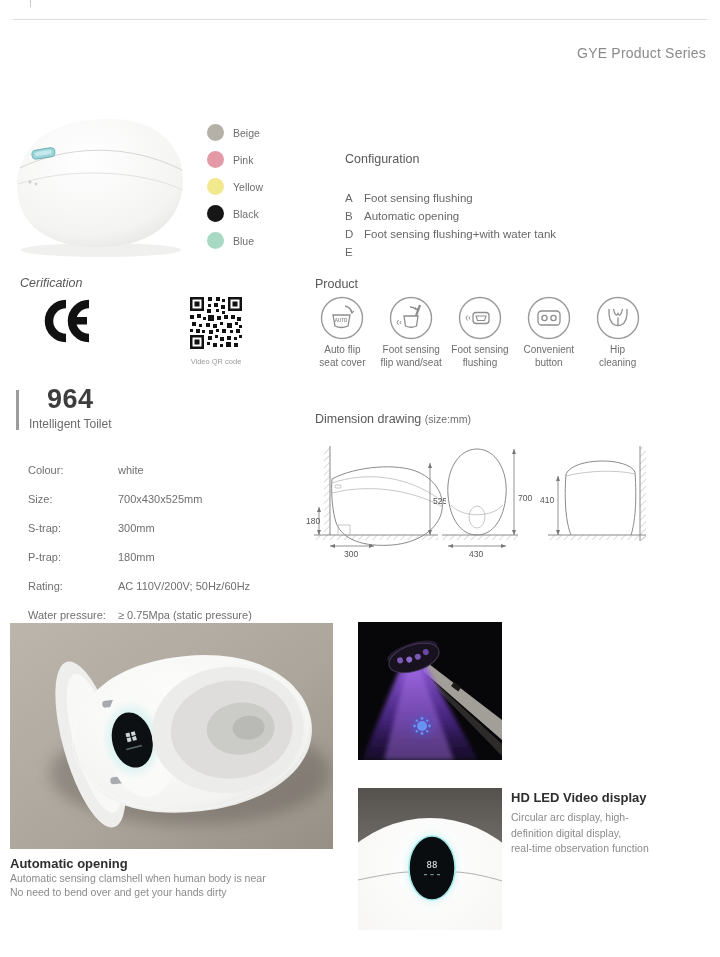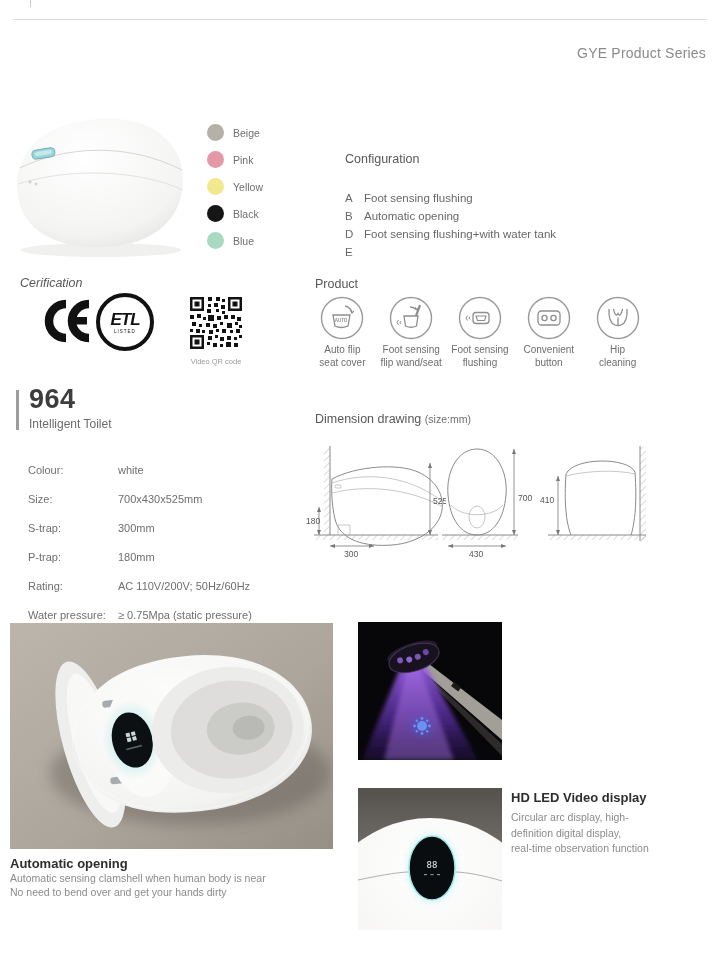--- a/index.html
+++ b/index.html
@@ -44,21 +44,21 @@
   .feature-title { left:315px; top:277px; }
   .feature-row { left:308px; top:296px; width:344px; display:flex; justify-content:space-between; }
   .feature-item { width:70px; text-align:center; }
   .feature-icon { display:block; margin:0 auto; }
   .feature-label { font-size:10px; color:#6e6e6e; line-height:12.5px; margin-top:4px; white-space:nowrap; }
 
   
   .model-block { left:16px; top:386px; display:flex; }
   .model-bar { width:3px; height:40px; background:#9c9c9c; margin-top:4px; }
   .model-text { margin-left:10px; }
-  .model-number { font-size:27px; font-weight:bold; color:#3d3d3d; line-height:26px; letter-spacing:.5px;}
+  .model-number { font-size:27px; font-weight:bold; color:#3d3d3d; line-height:26px; letter-spacing:.5px;text-align:center;}
   .model-subtitle { font-size:12px; color:#6b6b6b; margin-top:5px; }
 
   .specs { left:28px; top:450px; }
   .spec-row { display:flex; font-size:11px; color:#6f6f6f; line-height:17px;margin-top:12px; }
   .spec-label { width:90px; flex:0 0 auto; }
 
   
   .dim-title { left:315px; top:412px; }
   .dim-note { font-size:10.5px; color:#6e6e6e; }
   .dim-side { left:306px; top:443px; }
@@ -160,24 +160,20 @@
     </div>
   </div>
 
   <div class="abs cert-title section-title">Cerification</div>
   <div class="abs ce-mark">
     <svg width="62" height="48" viewBox="0 0 124 96">
       <path d="M 76 14 A 34 34 0 1 0 76 82" stroke="#111" stroke-width="17" fill="none"></path>
       <path d="M 122 14 A 34 34 0 1 0 122 82" stroke="#111" stroke-width="17" fill="none"></path>
       <rect x="88" y="40" width="30" height="15" fill="#111"></rect>
     </svg>
-  </div>
-  <div class="abs etl-mark">
-    <span class="etl-text">ETL</span>
-    <span class="etl-sub">LISTED</span>
   </div>
   <div class="abs qr-wrap">
     <svg width="54" height="54" viewBox="0 0 54 54">
       <rect width="54" height="54" fill="#fff"></rect>
       <g fill="#111">
         <rect x="1" y="1" width="14" height="14"></rect>
           <rect x="39" y="1" width="14" height="14"></rect>
           <rect x="1" y="39" width="14" height="14"></rect>
         <rect x="19" y="1" width="4" height="4"></rect>
           <rect x="27" y="1" width="4" height="4"></rect>

